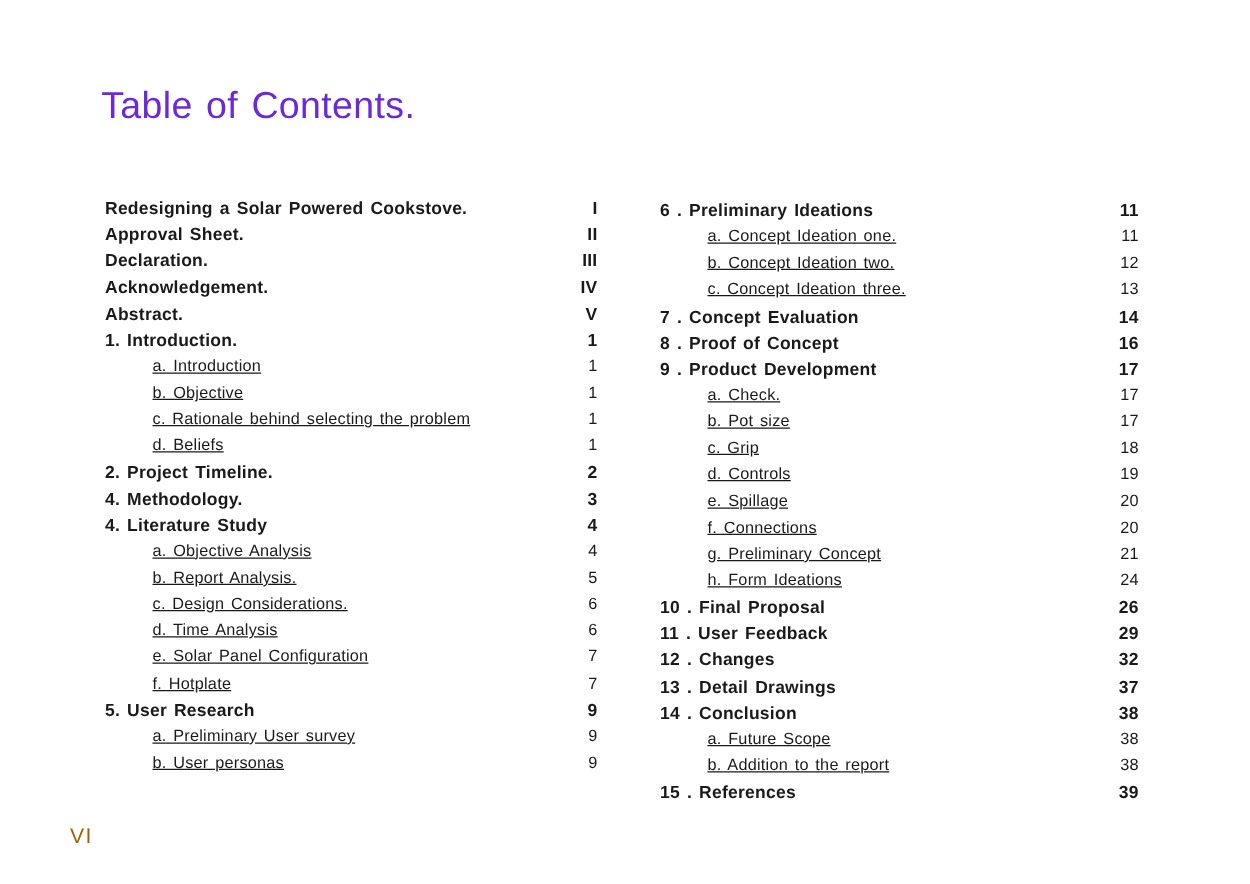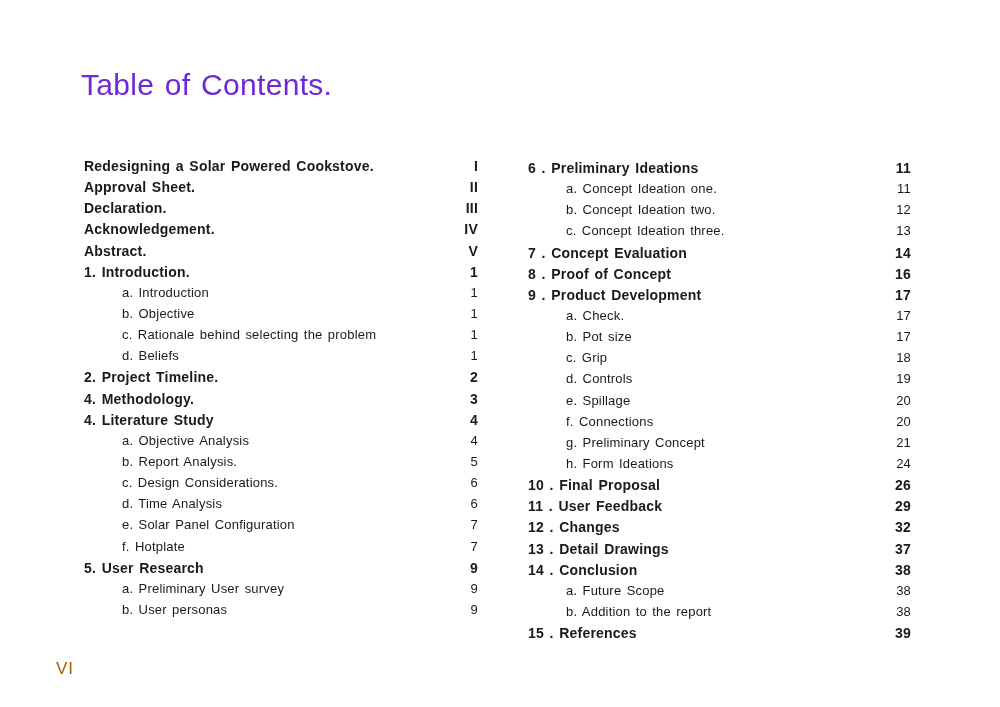--- a/index.html
+++ b/index.html
@@ -59,20 +59,21 @@
   .toc-row.level-0 {
     font-size: 14px;
     font-weight: 700;
   }
   .toc-row.level-1 {
     font-size: 13px;
     font-weight: 400;
   }
   .toc-row.level-1 .toc-label {
     padding-left: 38px;
+    text-decoration: underline;
   }
   .toc-label {
     white-space: nowrap;
   }
   .toc-page {
     white-space: nowrap;
     text-align: right;
   }
   .footer-folio {
     position: absolute;

